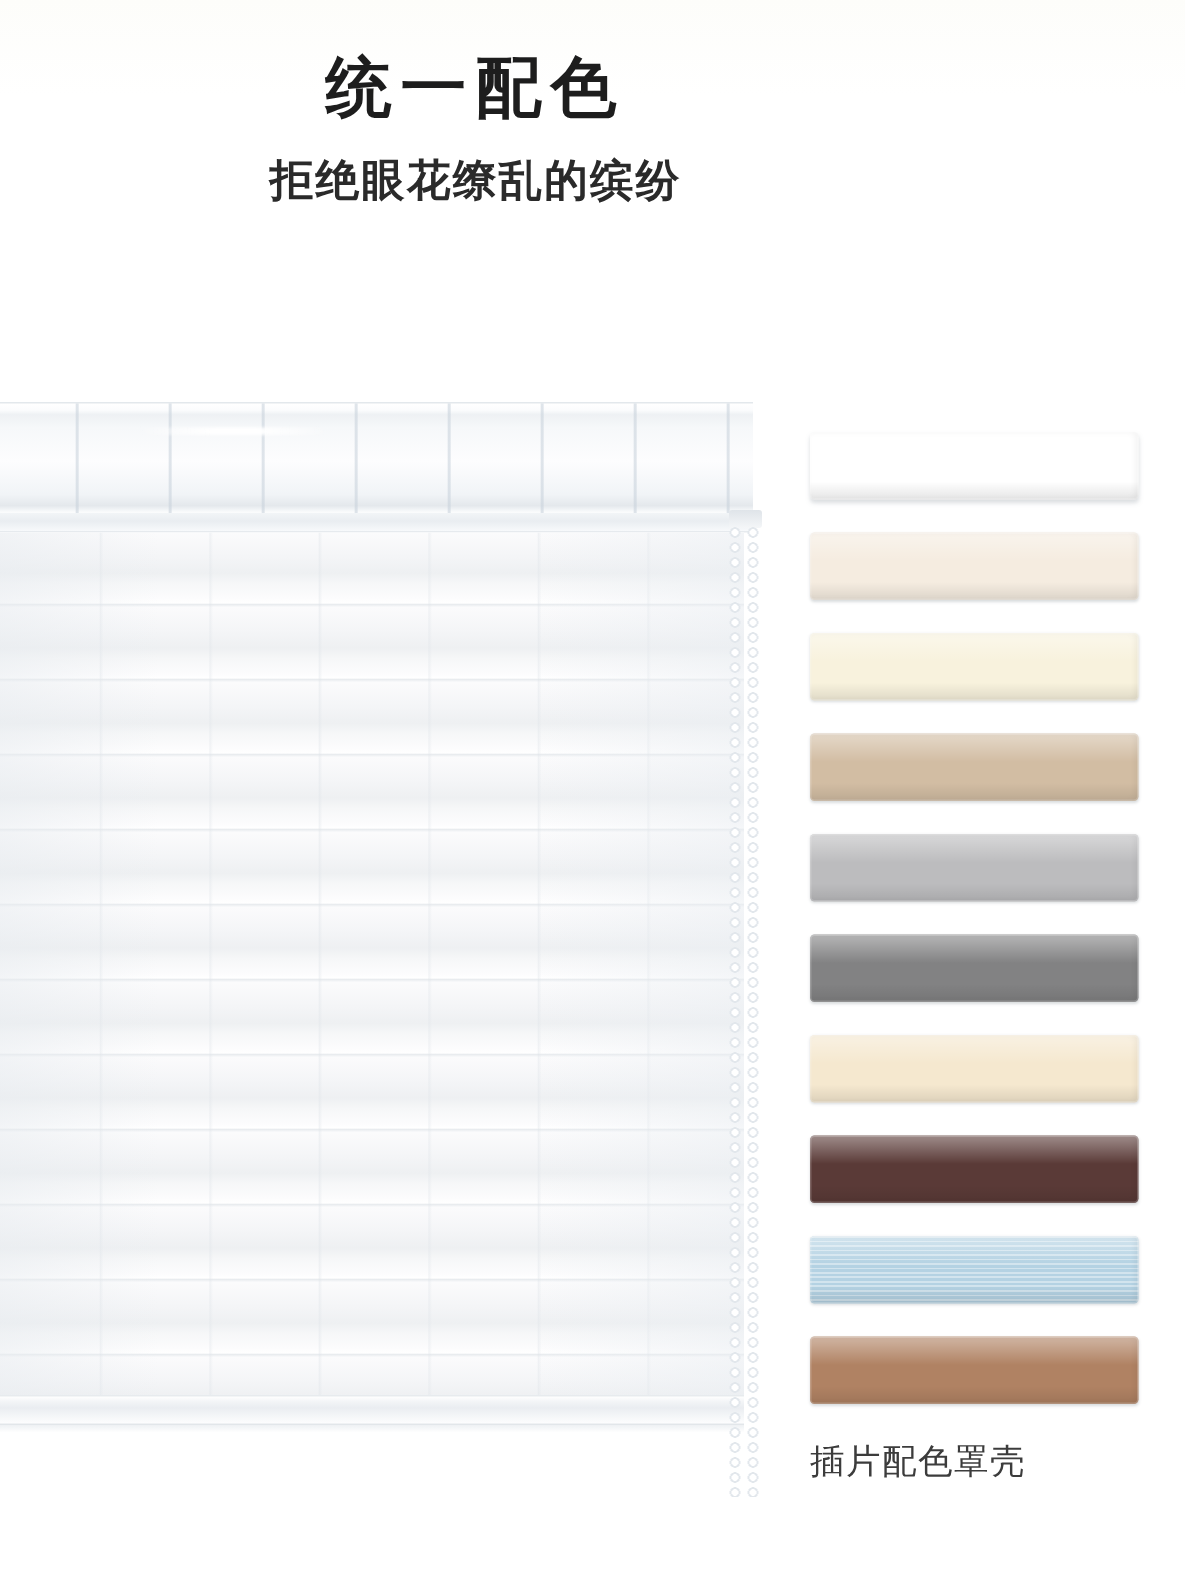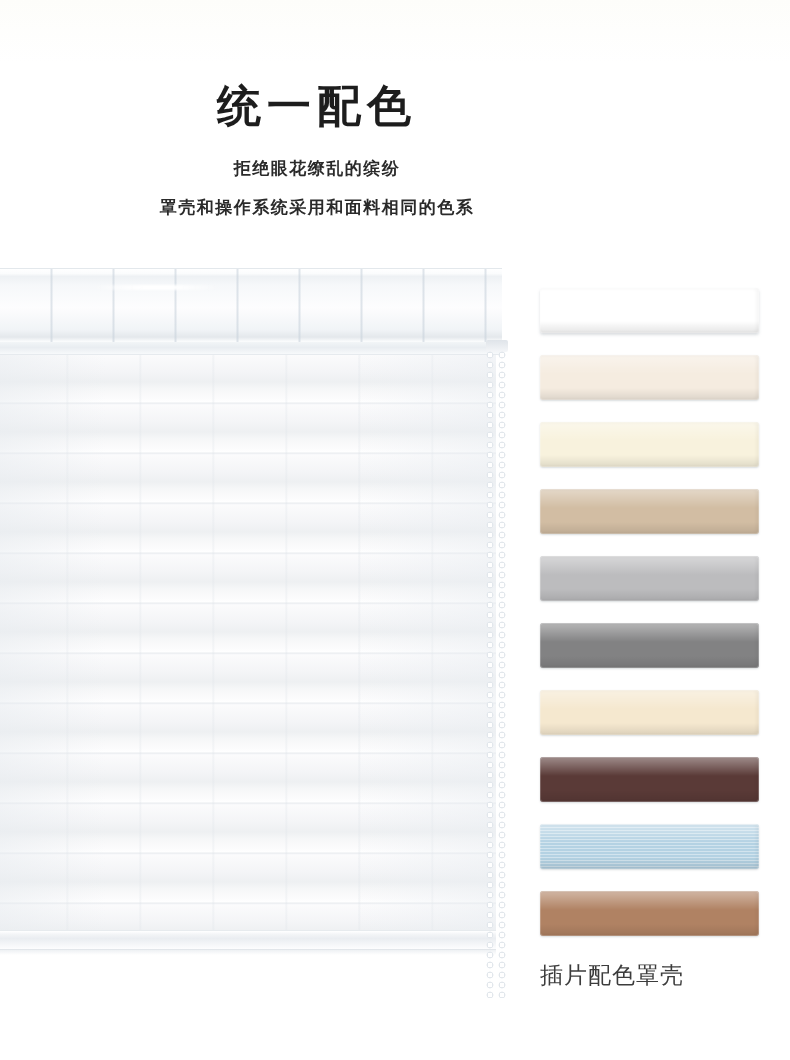--- a/index.html
+++ b/index.html
@@ -18,38 +18,37 @@
     background: linear-gradient(180deg, #fdfdfa 0%, #ffffff 6%, #ffffff 100%);
   }
 
   
   .header {
     position: absolute;
     left: 0;
     top: 0;
     width: 634px;
     text-align: center;
-    margin-top: 47px;
   }
   .title {
     margin: 0;
     padding-top: 30px;
     font-size: 44px;
     line-height: 58px;
     font-weight: 700;
     letter-spacing: 6px;
     color: #1d1d1d;
     font-family: "DejaVu Serif", "Liberation Serif", serif;
   }
   .subtitle-wrap {
     margin-top: 14px;
   }
   .subtitle {
     margin: 0;
-    font-size: 17px;
+    font-size: 29px;
     line-height: 39px;
     font-weight: 600;
     letter-spacing: 1.5px;
     color: #2a2a2a;
     font-family: Liberation Serif, serif;
   }
 
   
   .product {
     position: absolute;
@@ -285,21 +284,20 @@
 </style>
 </head>
 <body>
 
 <div id="page">
 
   <div class="header">
     <h1 class="title">统一配色</h1>
     <div class="subtitle-wrap">
       <p class="subtitle">拒绝眼花缭乱的缤纷</p>
-      <p class="subtitle">罩壳和操作系统采用和面料相同的色系</p>
     </div>
   </div>
 
   <div class="product">
     <div class="headrail">
       <div class="headrail-seams"></div>
       <div class="headrail-gloss"></div>
     </div>
     <div class="headrail-lip"></div>
 

